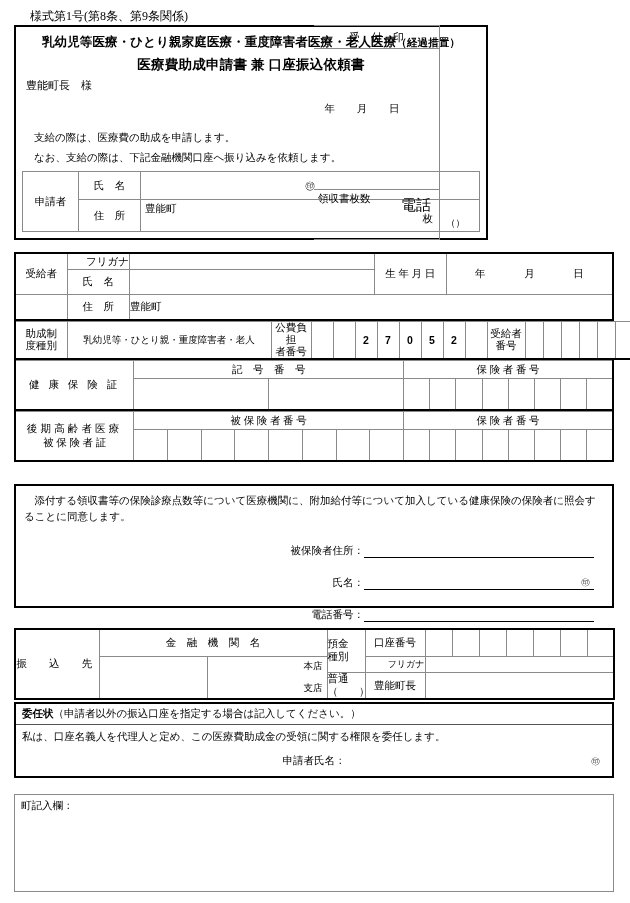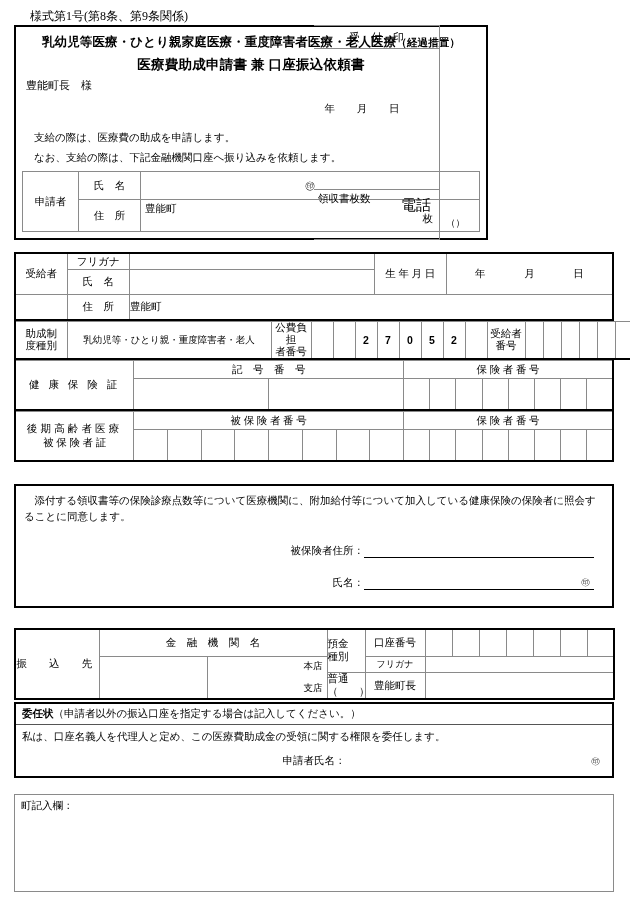--- a/index.html
+++ b/index.html
@@ -164,20 +164,21 @@
   }
   #block2 td {
     border: 1px solid #8a8a8a;
     font-size: 10.5px;
     padding: 0;
   }
   .furi {
     font-size: 9px;
     height: 15px;
     border-bottom: 1px dotted #9a9a9a !important;
+    text-align: right;
   }
   .dig {
     text-align: center;
     font-size: 13px;
     font-weight: bold;
     font-family: "Liberation Sans", sans-serif;
   }
   .numcell { height: 22px; }
   .secthead {
     text-align: center;
@@ -541,20 +542,23 @@
     <div class="consent-text">添付する領収書等の保険診療点数等について医療機関に、附加給付等について加入している健康保険の保険者に照会することに同意します。</div>
 
     <div class="sigrow">
       <span>被保険者住所：</span><span class="sigline"><span></span></span>
     </div>
 
     <div class="sigrow">
       <span>氏名：</span><span class="sigline"><span></span><span class="sealmark">㊞</span></span>
     </div>
 
+    <div class="sigrow">
+      <span>電話番号：</span><span class="sigline"><span></span></span>
+    </div>
   </div>
 
   <div id="block4">
     <table>
       <colgroup>
         <col style="width:84px">
         <col style="width:108px">
         <col style="width:120px">
         <col style="width:38px">
         <col style="width:60px">

